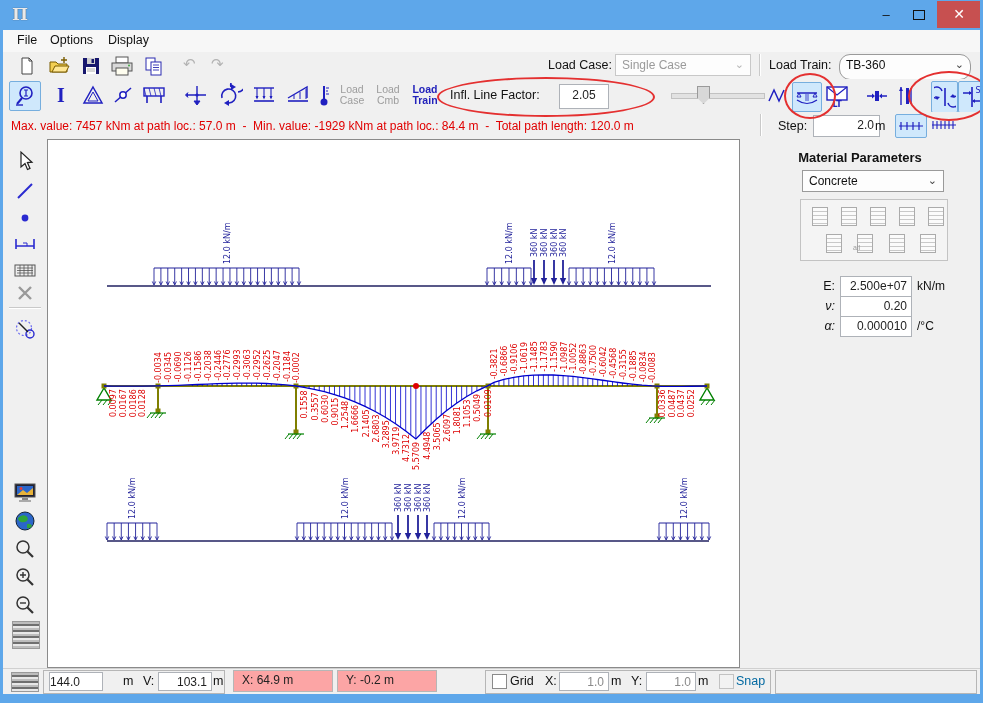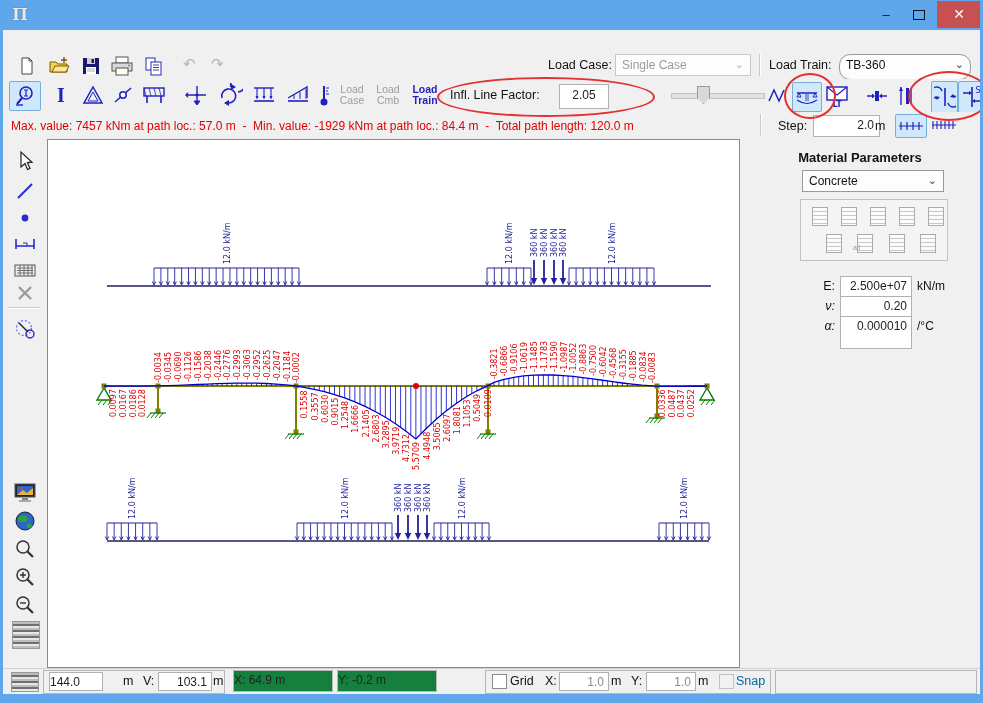--- a/index.html
+++ b/index.html
@@ -40,21 +40,21 @@
   #rightpanel{left:737px;top:0;width:240px;height:529px;background:#f0f0f0;}
   #mp-title{left:0;top:11px;width:100%;text-align:center;font-weight:bold;font-size:13px;color:#111;}
   #mp-iconbox{left:60px;top:60px;width:146px;height:60px;border:1px solid #c3c3c3;background:#f4f4f4;}
   .gico{width:14px;height:17px;background:#fbfbfb;border:1px solid #ababab;
         background-image:repeating-linear-gradient(#fbfbfb 0 3px,#c9c9c9 3px 4px);}
   .mp-lbl{font-size:12.5px;color:#111;text-align:right;}
   .mp-unit{font-size:12px;color:#111;}
   
   #bottombar{left:0;top:668px;width:100%;height:26px;background:#f0f0f0;border-top:1px solid #d0d0d0;}
   .group{border:1px solid #b6b6b6;background:#f0f0f0;}
-  .readout{border:1px solid #b6b6b6;background:#15803d;font-size:12px;color:#222;padding:2px 0 0 0;box-sizing:border-box;}
+  .readout{border:1px solid #b6b6b6;background:#fca5a5;font-size:12px;color:#222;padding:2px 0 0 8px;box-sizing:border-box;}
   .chk{width:13px;height:13px;background:#fff;border:1px solid #8a8a8a;}
   .chk.disabled{background:#f2f2f2;border-color:#c2c2c2;}
   #framebottom{left:0;top:694px;width:100%;height:9px;background:#5ea7ea;}
   
   .redcircle{border:2.5px solid #e43030;border-radius:50%;pointer-events:none;}
   .stripes{background:repeating-linear-gradient(#bdbdbd 0 2px,#6f6f6f 2px 4px,#e8e8e8 4px 6px);border:1px solid #999;}
   text{font-family:"DejaVu Sans",sans-serif;}
 </style>
 </head>
 <body>
@@ -63,20 +63,25 @@
 
   <div id="titlebar" class="abs">
     <span id="appicon" class="abs">Π</span>
     <div class="abs capbtn" style="left:868px;width:30px;">–</div>
     <div class="abs capbtn" style="left:900px;width:32px;">
       <span style="display:inline-block;width:10px;height:8px;border:1px solid #111;margin-top:9px;"></span>
     </div>
     <div id="btn-close" class="abs capbtn">✕</div>
   </div>
 
+  <div id="menubar" class="abs">
+    <span class="abs menuitem" style="left:14px;">File</span>
+    <span class="abs menuitem" style="left:47px;">Options</span>
+    <span class="abs menuitem" style="left:105px;">Display</span>
+  </div>
 
   <div id="toolbar1" class="abs">
     <div class="abs tbtn" style="left:12px;top:2px;width:24px;height:23px;">
       <svg width="20" height="20" viewBox="0 0 20 20">
           <path d="M5 2 L12 2 L15 5 L15 18 L5 18 Z" fill="#fff" stroke="#444"></path>
           <path d="M12 2 L12 5 L15 5" fill="none" stroke="#444"></path>
         </svg>
     </div>
     <div class="abs tbtn" style="left:44px;top:2px;width:24px;height:23px;">
       <svg width="22" height="20" viewBox="0 0 22 20">
@@ -784,21 +789,21 @@
         <div class="abs" style="left:52px;top:44px;font-size:7px;color:#9a9a9a;">all</div>
         <div class="abs gico" style="left:88px;top:34px;"></div>
         <div class="abs gico" style="left:119px;top:34px;"></div>
       </div>
       <div class="abs mp-lbl" style="left:55px;top:140px;width:40px;">E:</div>
       <div class="abs field" style="left:100px;top:137px;width:66px;height:17px;text-align:right;padding:2px 4px 0 0;">2.500e+07</div>
       <div class="abs mp-unit" style="left:177px;top:140px;">kN/m</div>
       <div class="abs mp-lbl" style="left:55px;top:160px;width:40px;font-style:italic;">ν:</div>
       <div class="abs field" style="left:100px;top:157px;width:66px;height:17px;text-align:right;padding:2px 4px 0 0;">0.20</div>
       <div class="abs mp-lbl" style="left:55px;top:180px;width:40px;font-style:italic;">α:</div>
-      <div class="abs field" style="left:100px;top:177px;width:66px;height:17px;text-align:right;padding:2px 4px 12px 0;">0.000010</div>
+      <div class="abs field" style="left:100px;top:177px;width:66px;height:17px;text-align:right;padding:2px 4px 0 0;">0.000010</div>
       <div class="abs mp-unit" style="left:177px;top:180px;">/°C</div>
     </div>
   </div>
 
   <div id="bottombar" class="abs">
     <div class="abs stripes" style="left:8px;top:3px;width:26px;height:18px;"></div>
     <div class="abs group" style="left:40px;top:1px;width:180px;height:22px;"></div>
     <span class="abs lbl" style="left:47px;top:5px;">H:</span>
     <div class="abs field" style="left:46px;top:3px;width:48px;height:15px;text-align:left;padding:2px 4px 0 0;">144.0</div>
     <span class="abs lbl" style="left:120px;top:5px;">m</span>

